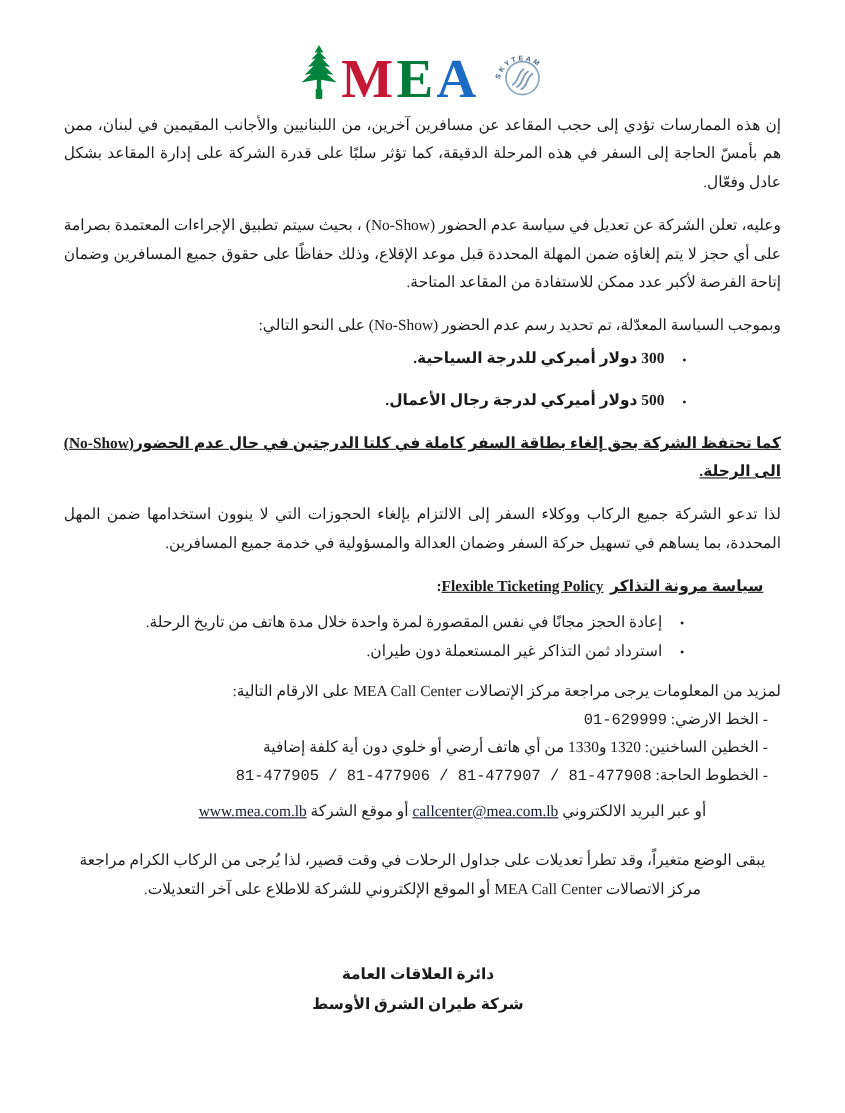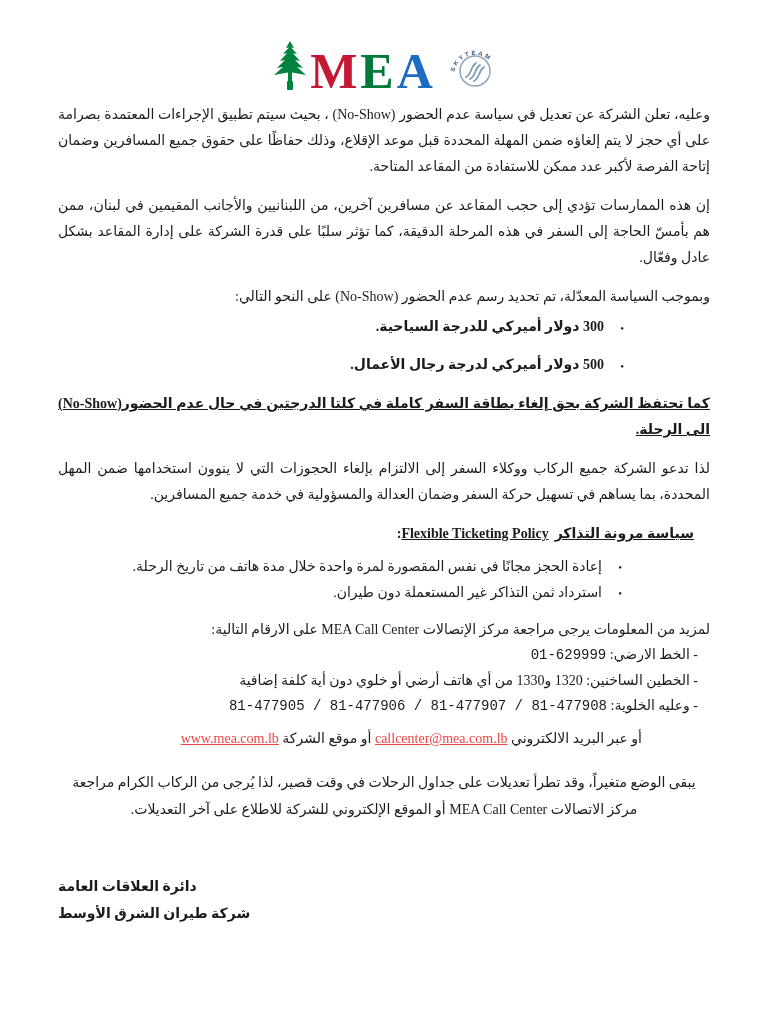--- a/index.html
+++ b/index.html
@@ -35,24 +35,24 @@
   .bullet-list.tight .bullet-row { line-height:23px; margin-bottom:2px; padding-right:88px; }
   .fee-text { font-weight:bold; }
   
   .flex-heading { margin:12px 16px 8px 0; line-height:26px; text-align:right; font-weight:bold; }
   .h-en { margin:0 6px 0 0; }
   
   .contact-intro { margin:8px 0 0 0; line-height:25px; text-align:right; }
   .contact-line { margin:0 12px 0 0; line-height:25px; text-align:right; }
   .num { unicode-bidi:isolate;font-family:Liberation Mono, monospace; }
   .links-line { margin:7px 68px 0 0; line-height:26px; text-align:right; }
-  .link { color:#ef4444; text-decoration:underline; cursor:pointer; }
+  .link { color:#0f172a; text-decoration:underline; cursor:pointer; }
   
   .notice { margin:17px 4px 0 4px; line-height:27px; text-align:center; font-weight:normal; }
-  .signature { margin:50px 8px 0 0; text-align:left; font-weight:bold; line-height:27px; }
+  .signature { margin:50px 8px 0 0; text-align:center; font-weight:bold; line-height:27px; }
 </style>
 </head>
 <body>
 
 <div class="page">
 
   <header class="logo-row">
     <svg class="cedar" width="48" height="52" viewBox="0 0 48 52" aria-hidden="true">
       <g fill="#00843D">
         <path d="M24 1 L28 8 L25 7.4 L31 14 L27 13.2 L34 21 L29 20 L37 28 L31 27 L40 35 L26 32.5 L26 43 L22 43 L22 32.5 L8 35 L17 27 L11 28 L19 20 L14 21 L21 13.2 L17 14 L23 7.4 L20 8 Z"></path>
@@ -73,23 +73,23 @@
         <textPath href="#st-arc" startOffset="6%">SKYTEAM</textPath>
       </text>
       <g stroke="#7E9BB8" fill="none" stroke-width="1.7" stroke-linecap="round">
         <path d="M20 39 C26 36 24 29 30 25"></path>
         <path d="M24 41 C30 38 28 31 34 27"></path>
         <path d="M28 43 C34 40 32 33 38 29"></path>
       </g>
     </svg>
   </header>
 
+  <p class="para">إن هذه الممارسات تؤدي إلى حجب المقاعد عن مسافرين آخرين، من اللبنانيين والأجانب المقيمين في لبنان، ممن هم بأمسّ الحاجة إلى السفر في هذه المرحلة الدقيقة، كما تؤثر سلبًا على قدرة الشركة على إدارة المقاعد بشكل عادل وفعّال.</p>
+
   <p class="para">وعليه، تعلن الشركة عن تعديل في سياسة عدم الحضور (No-Show) ، بحيث سيتم تطبيق الإجراءات المعتمدة بصرامة على أي حجز لا يتم إلغاؤه ضمن المهلة المحددة قبل موعد الإقلاع، وذلك حفاظًا على حقوق جميع المسافرين وضمان إتاحة الفرصة لأكبر عدد ممكن للاستفادة من المقاعد المتاحة.</p>
-
-  <p class="para">إن هذه الممارسات تؤدي إلى حجب المقاعد عن مسافرين آخرين، من اللبنانيين والأجانب المقيمين في لبنان، ممن هم بأمسّ الحاجة إلى السفر في هذه المرحلة الدقيقة، كما تؤثر سلبًا على قدرة الشركة على إدارة المقاعد بشكل عادل وفعّال.</p>
 
   <p class="line"><span>وبموجب السياسة المعدّلة، تم تحديد </span><span class="bold">رسم عدم الحضور</span><span> (No-Show) </span><span>على النحو التالي:</span></p>
 
   <div class="bullet-list">
     <div class="bullet-row">
       <span class="dot">•</span>
       <span class="fee-text">300 دولار أميركي للدرجة السياحية.</span>
     </div>
     <div class="bullet-row">
       <span class="dot">•</span>
@@ -113,21 +113,21 @@
       <span>استرداد ثمن التذاكر غير المستعملة دون طيران.</span>
     </div>
   </div>
 
   <p class="contact-intro">لمزيد من المعلومات يرجى مراجعة مركز الإتصالات MEA Call Center على الارقام التالية:</p>
 
   <p class="contact-line"><span>- الخط الارضي: </span><span class="num" dir="ltr">01-629999</span></p>
 
   <p class="contact-line">- الخطين الساخنين: 1320 و1330 من أي هاتف أرضي أو خلوي دون أية كلفة إضافية</p>
 
-  <p class="contact-line"><span>- وعليه الخلوية:  </span><span class="num" dir="ltr">81-477905 / 81-477906 / 81-477907 / 81-477908</span></p>
+  <p class="contact-line"><span>- الخطوط الحاجة:  </span><span class="num" dir="ltr">81-477905 / 81-477906 / 81-477907 / 81-477908</span></p>
 
   <p class="links-line"><span>أو عبر البريد الالكتروني </span><a class="link" dir="ltr">callcenter@mea.com.lb</a><span>  أو موقع الشركة </span><a class="link" dir="ltr">www.mea.com.lb</a></p>
 
   <p class="notice">يبقى الوضع متغيراً، وقد تطرأ تعديلات على جداول الرحلات في وقت قصير، لذا يُرجى من الركاب الكرام مراجعة مركز الاتصالات MEA Call Center أو الموقع الإلكتروني للشركة للاطلاع على آخر التعديلات.</p>
 
   <div class="signature">
     <div>دائرة العلاقات العامة</div>
     <div>شركة طيران الشرق الأوسط</div>
   </div>
 

